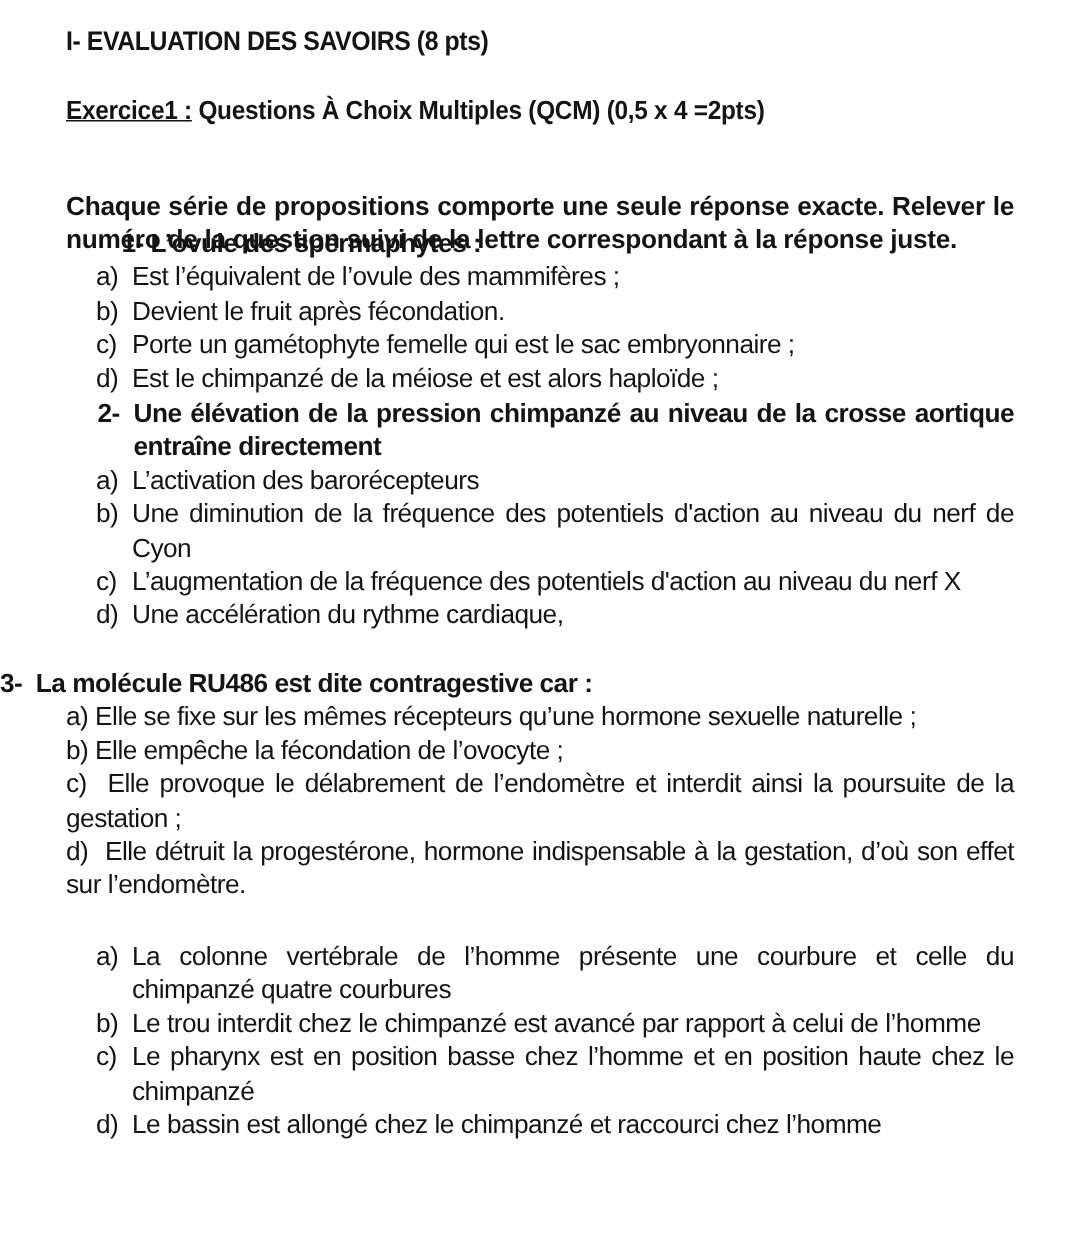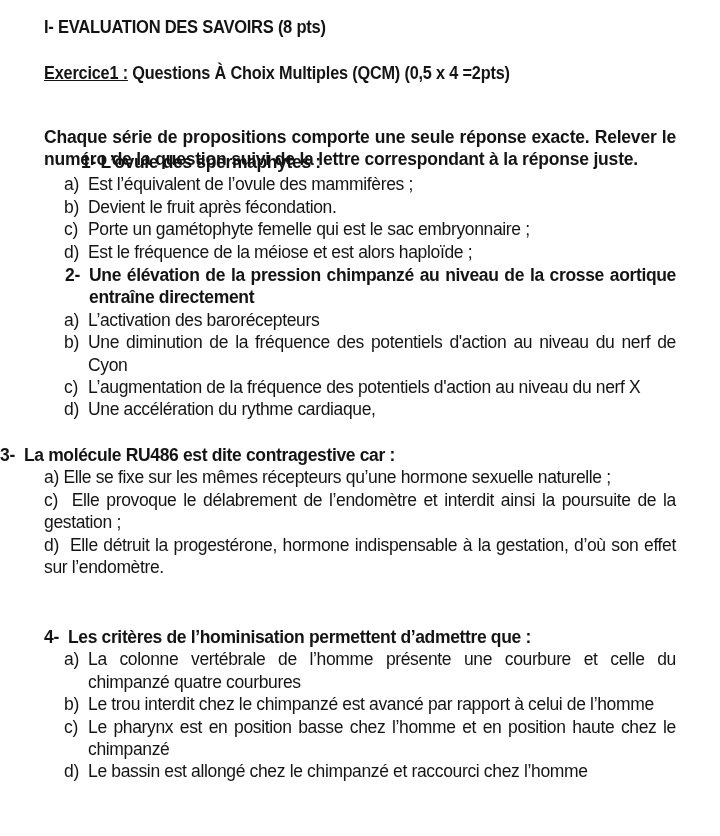--- a/index.html
+++ b/index.html
@@ -64,21 +64,21 @@
       <div class="opt">
           <span class="lbl">b)</span>
           <span class="txt">Devient le fruit après fécondation.</span>
         </div>
       <div class="opt">
           <span class="lbl">c)</span>
           <span class="txt">Porte un gamétophyte femelle qui est le sac embryonnaire ;</span>
         </div>
       <div class="opt">
           <span class="lbl">d)</span>
-          <span class="txt">Est le fréquence de la méiose et est alors haploïde ;</span>
+          <span class="txt">Est le chimpanzé de la méiose et est alors haploïde ;</span>
         </div>
     </div>
   </div>
 
   <div class="q cond" style="top:264px;">
     <div class="opt" style="padding-left:65px; width:611px; font-weight:bold;">
       <span class="lbl">2-</span>
       <span class="txt justify">Une élévation de la pression chimpanzé au niveau de la crosse aortique entraîne directement</span>
     </div>
     <div style="padding-left:64px; width:612px;">
@@ -101,30 +101,27 @@
     </div>
   </div>
 
   <div class="q cond" style="top:444px;">
     <div class="qtitle" style="">
       <span>3-</span>&nbsp;
       <span>La molécule RU486 est dite contragestive car :</span>
     </div>
     <div style="padding-left:44px; width:632px;">
       <div class="justify"><span>a)</span> <span>Elle se fixe sur les mêmes récepteurs qu’une hormone sexuelle naturelle ;</span></div>
+      <div><span>b)</span> <span>Elle empêche la fécondation de l’ovocyte ;</span></div>
       <div class="justify"><span>c)</span>&nbsp; <span>Elle provoque le délabrement de l’endomètre et interdit ainsi la poursuite de la gestation ;</span></div>
       <div class="justify"><span>d)</span>&nbsp; <span>Elle détruit la progestérone, hormone indispensable à la gestation, d’où son effet sur l’endomètre.</span></div>
     </div>
   </div>
 
   <div class="q cond" style="top:626px;">
-    <div class="qtitle" style="padding-left:44px;">
-      <span>4-</span>&nbsp;
-      <span>Les critères de l’hominisation permettent d’admettre que :</span>
-    </div>
     <div style="padding-left:64px; width:612px;">
       <div class="opt">
           <span class="lbl">a)</span>
           <span class="txt justify">La colonne vertébrale de l’homme présente une courbure et celle du chimpanzé quatre courbures</span>
         </div>
       <div class="opt">
           <span class="lbl">b)</span>
           <span class="txt justify">Le trou interdit chez le chimpanzé est avancé par rapport à celui de l’homme</span>
         </div>
       <div class="opt">

